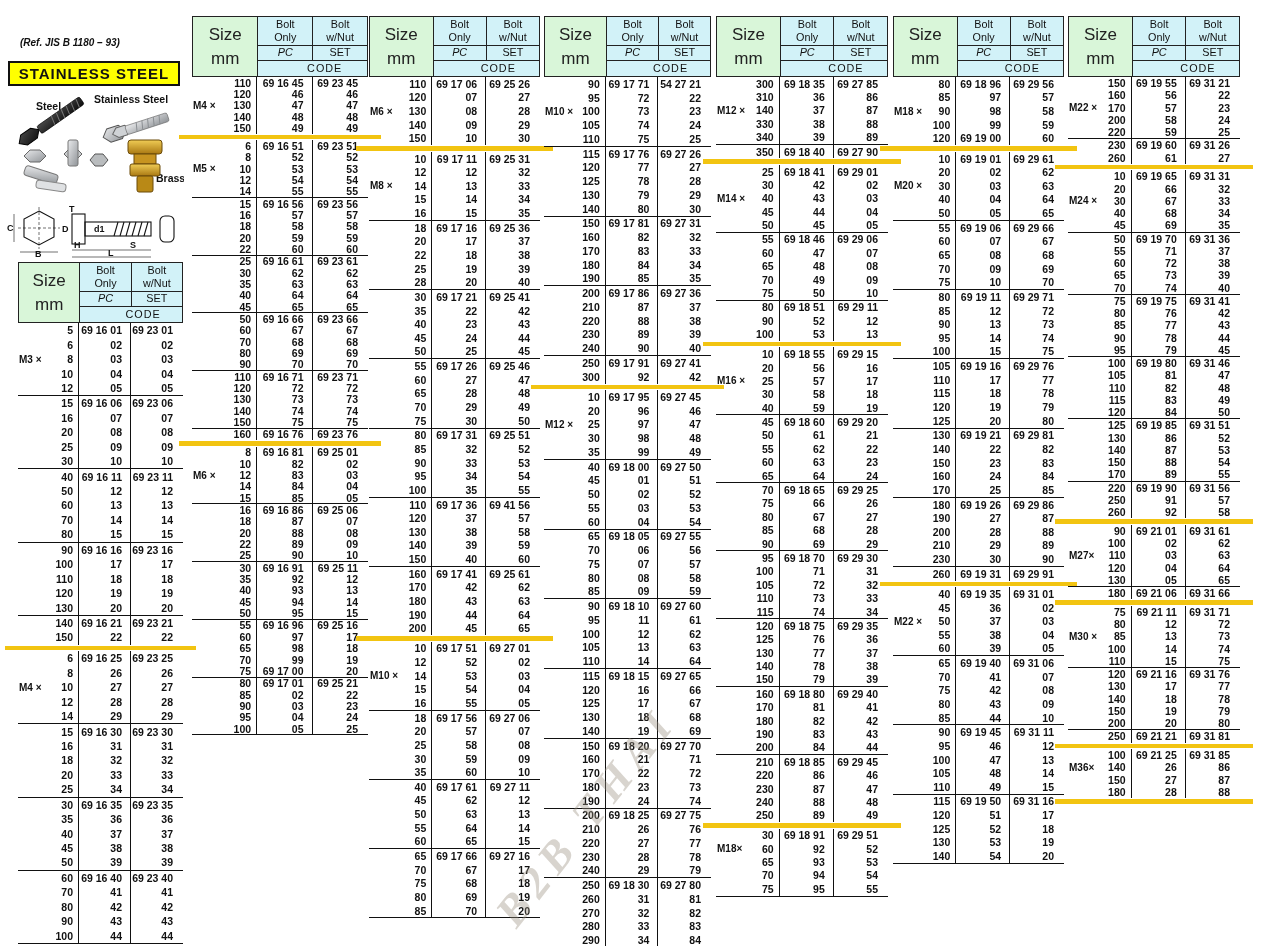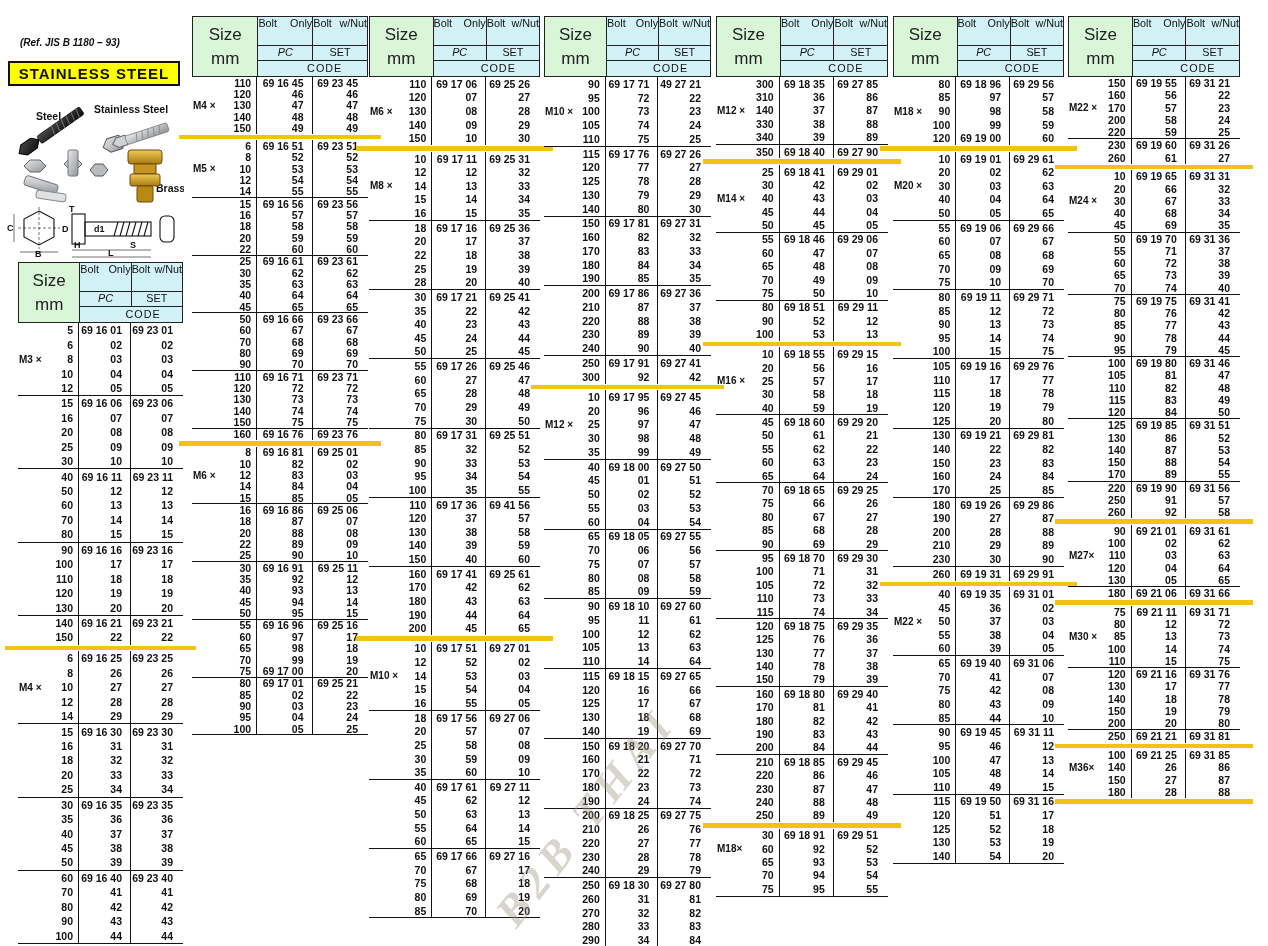--- a/index.html
+++ b/index.html
@@ -5,21 +5,21 @@
   html,body{margin:0;padding:0;background:#e8e8e8;}
   .page{position:relative;width:1268px;height:946px;background:#ffffff;overflow:hidden;
         font-family:"Liberation Sans",sans-serif;color:#111;}
 
   
   .title{position:absolute;left:10px;top:12px;width:180px;font-size:19px;font-weight:bold;
          font-style:italic;letter-spacing:.2px;}
   .ref{position:absolute;left:20px;top:37px;font-size:10px;font-weight:bold;font-style:italic;}
   .banner{position:absolute;left:8px;top:61px;width:168px;background:#ffff00;border:2px solid #111;
           text-align:center;font-weight:bold;font-size:15px;letter-spacing:1px;padding:2px 0;}
-  .photos{position:absolute;left:6px;top:100px;}
+  .photos{position:absolute;left:6px;top:90px;}
   .diagram{position:absolute;left:6px;top:204px;}
   .photo-label{font-weight:bold;font-size:10.5px;}
 
   
   .watermark{position:absolute;left:505px;top:895px;transform:rotate(-52deg);transform-origin:left center;
              font-family:"Liberation Serif",serif;font-size:44px;font-weight:bold;font-style:italic;
              letter-spacing:8px;color:#9a9080;opacity:.38;white-space:nowrap;pointer-events:none;}
 
   
   .ttable{position:absolute;}
@@ -29,21 +29,21 @@
   .t3{left:544px; top:16px; width:167px;--rh:13.75px;}
   .t4{left:716px; top:16px; width:172px;--rh:13.40px;}
   .t5{left:893px; top:16px; width:171px;--rh:13.65px;}
   .t6{left:1068px;top:16px; width:172px;--rh:12.25px;}
 
   .thead{display:flex;border:1.5px solid #222;height:61px;box-sizing:border-box;}
   .h-size{width:37%;background:#d9f6d9;border-right:1.2px solid #222;display:flex;flex-direction:column;
           justify-content:center;align-items:center;gap:4px;font-size:17px;color:#222;}
   .h-right{flex:1;background:#d2f2f8;display:flex;flex-direction:column;}
   .h-row1{flex:1;display:flex;border-bottom:1px solid #222;}
-  .h-row1 .h-cell{flex:1;display:flex;flex-direction:row;justify-content:space-between;text-align:center;
+  .h-row1 .h-cell{flex:1;display:flex;flex-direction:column;justify-content:center;text-align:center;
                   font-size:10.8px;line-height:1.2;}
   .h-row1 .h-cell:first-child{border-right:1px solid #222;}
   .h-row2{display:flex;border-bottom:1px solid #222;height:14px;}
   .h-row2 .h-cell{flex:1;text-align:center;font-size:10.8px;line-height:13px;}
   .h-row2 .h-cell:first-child{border-right:1px solid #222;font-style:italic;}
   .h-code{height:15px;text-align:center;font-size:10.8px;line-height:14px;letter-spacing:1px;margin-left:24px;}
 
   .trow{display:flex;height:var(--rh);align-items:center;font-weight:bold;font-size:10.5px;}
   .c-size{width:37%;box-sizing:border-box;border-right:1.2px solid #111;align-self:stretch;
           display:flex;align-items:center;padding:0 5px 0 1px;}
@@ -1630,21 +1630,21 @@
         </div>
       </div>
       <div class="tbody">
         <div class="tgroup">
           <div class="trow">
             <div class="c-size">
               <div class="mlabel"></div>
               <div class="sval">90</div>
             </div>
             <div class="c-pc">69 17 71</div>
-            <div class="c-set">49 27 21</div>
+            <div class="c-set">54 27 21</div>
           </div>
           <div class="trow">
             <div class="c-size">
               <div class="mlabel"></div>
               <div class="sval">95</div>
             </div>
             <div class="c-pc">72</div>
             <div class="c-set">22</div>
           </div>
           <div class="trow">

